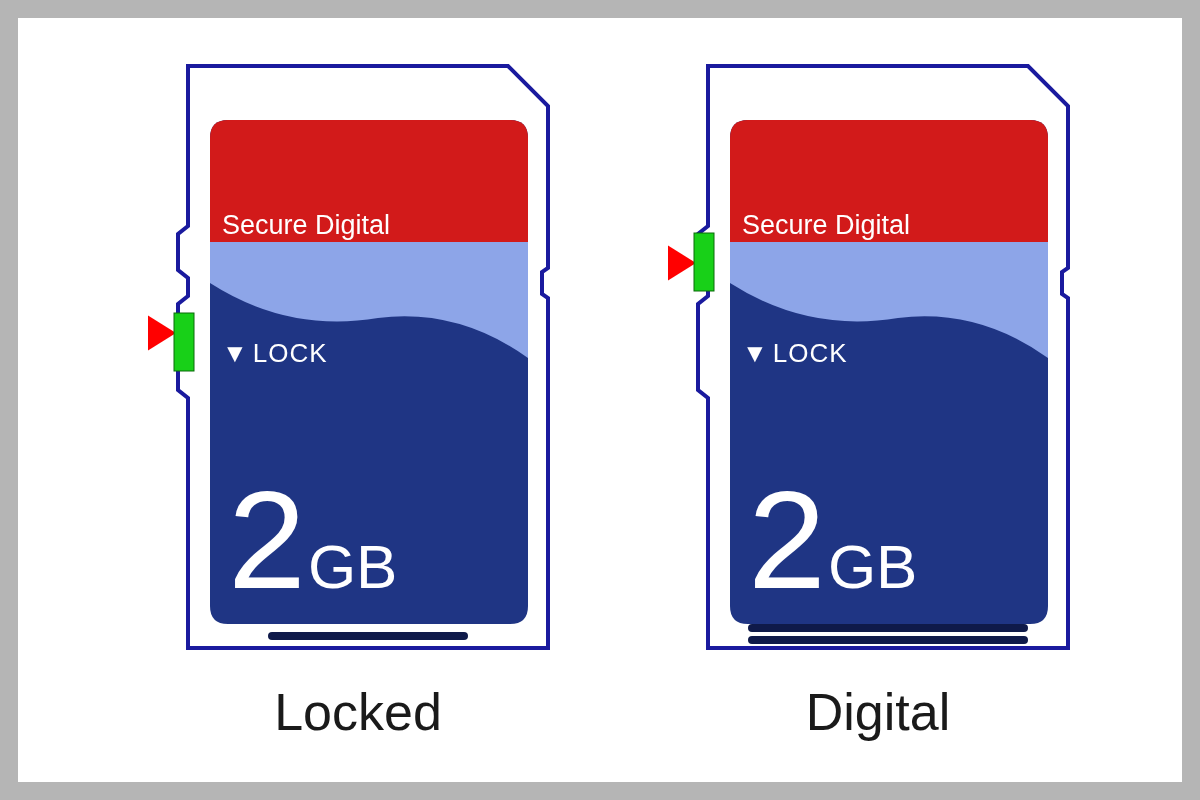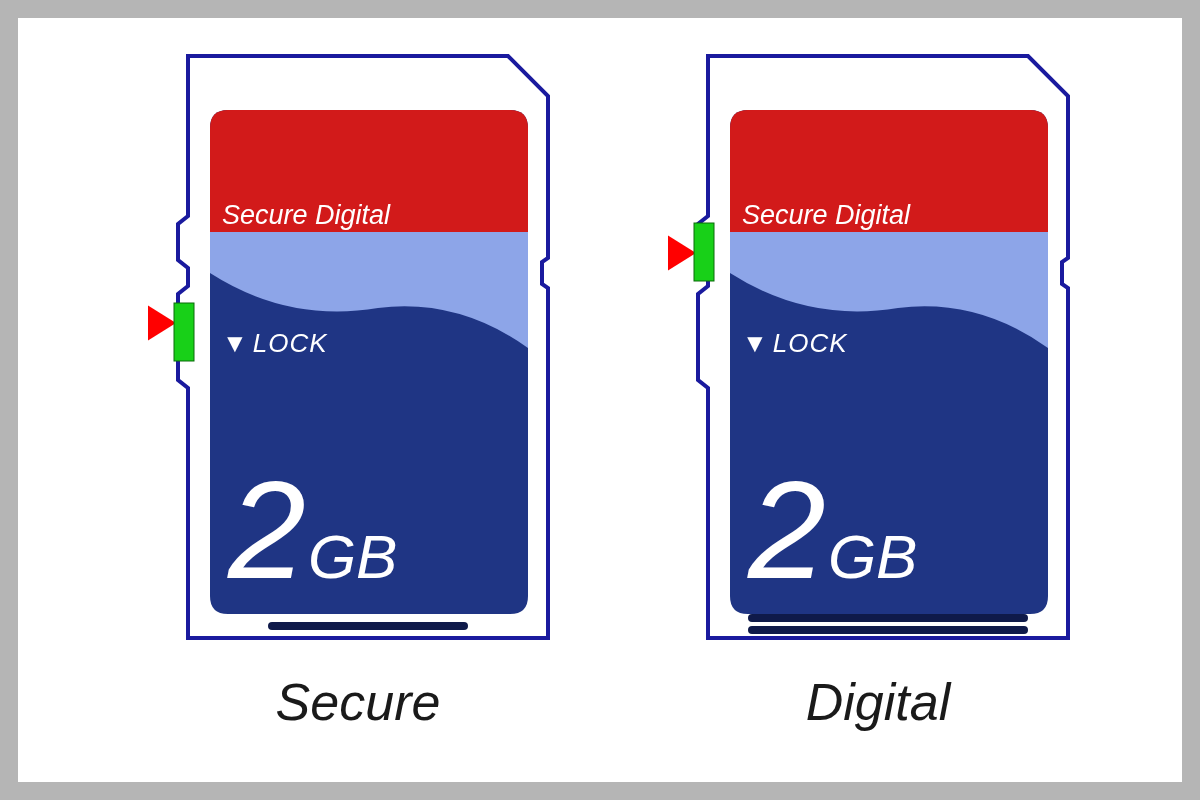--- a/index.html
+++ b/index.html
@@ -14,23 +14,22 @@
   .canvas {
     position: absolute;
     top: 18px;
     left: 18px;
     width: 1164px;
     height: 764px;
     background: #ffffff;
   }
   .card-wrap {
     position: absolute;
-    top: 30px;
+    top: 40px;
     width: 420px;
-    font-style: italic;
   }
   .card-wrap.left { left: 130px; }
   .card-wrap.right { left: 650px; }
 
   .card-svg { display: block; }
 
   .caption {
     text-align: center;
     font-size: 52px;
     color: #1a1a1a;
@@ -106,21 +105,21 @@
 
         <text x="80" y="530" fill="#ffffff" font-family="Arial" font-weight="300">
           <tspan font-size="140">2</tspan><tspan font-size="62" dx="2" dy="0">GB</tspan>
         </text>
       </g>
 
       <rect x="120" y="574" width="200" height="8" rx="4" fill="#0f1a4a"></rect>
 
       <rect x="26" y="255" width="20" height="58" fill="#18d018" stroke="#0a6a0a" stroke-width="1"></rect>
     </svg>
-    <div class="caption">Secure</div>
+    <div class="caption">Locked</div>
   </div>
 
   <div class="card-wrap right">
     <svg class="card-svg" width="420" height="620" viewBox="0 0 420 620">
 
       <g>
         <circle cx="-38" cy="205" r="12" fill="#ff0000"></circle>
         <rect x="-32" y="199" width="30" height="12" fill="#ff0000"></rect>
         <polygon points="-4,185 -4,225 28,205" fill="#ff0000"></polygon>
       </g>

